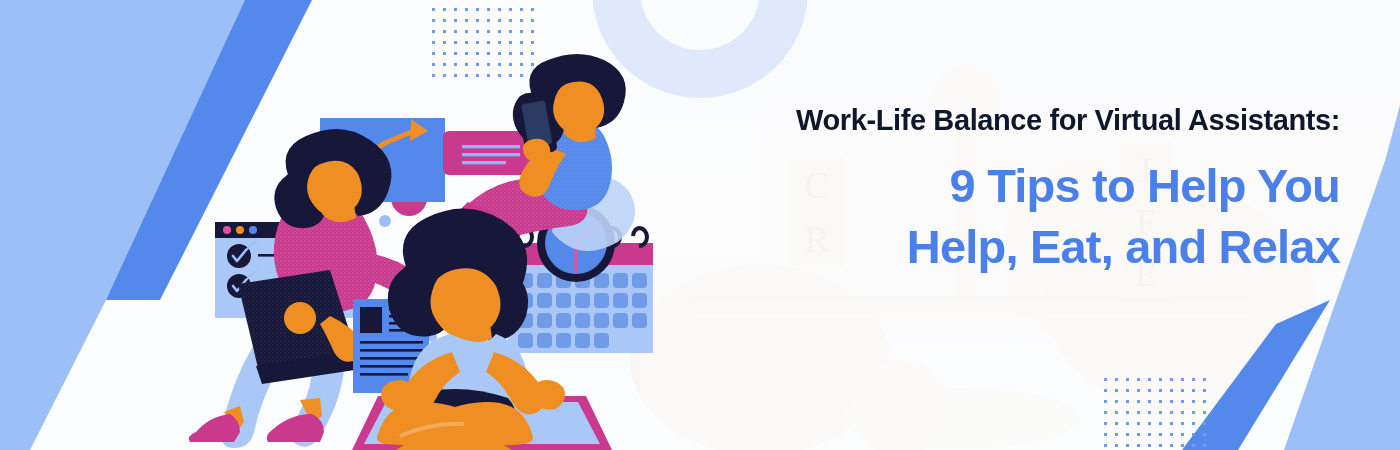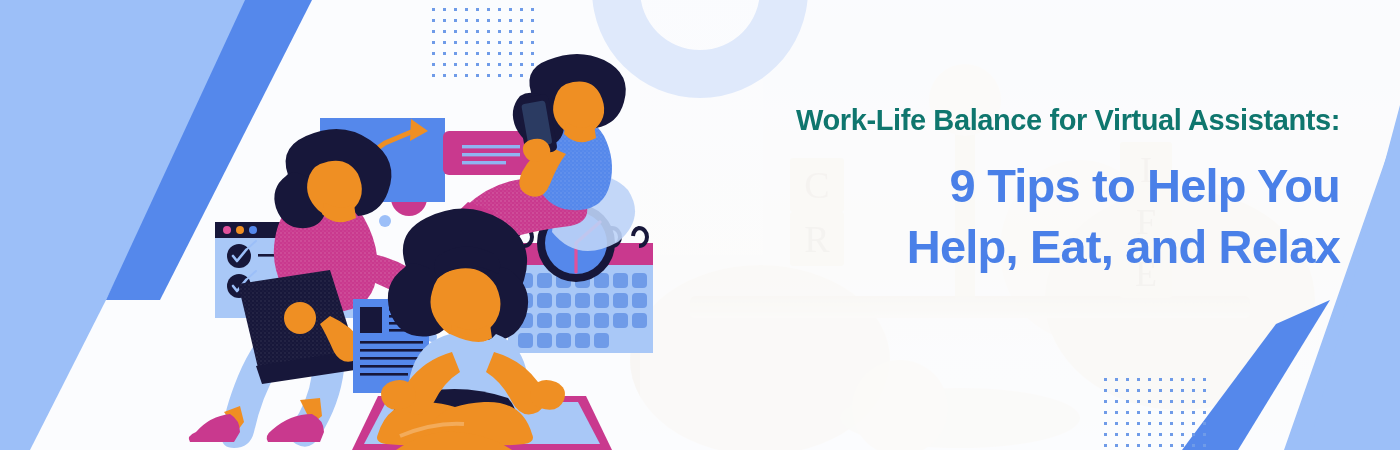--- a/index.html
+++ b/index.html
@@ -23,21 +23,21 @@
   #headline-block {
     position:absolute;
     left:690px; top:104px;
     width:650px;
     text-align:right;
     z-index:60;
   }
   #eyebrow-line {
     font-size:29px;
     font-weight:bold;
-    color:#0f766e;
+    color:#0f172a;
     letter-spacing:-0.4px;
     line-height:1.15;
     white-space:nowrap;
   }
   #main-line-1, #main-line-2 {
     font-size:47px;
     font-weight:bold;
     color:#4a80e8;
     letter-spacing:-0.8px;
     line-height:1.28;

